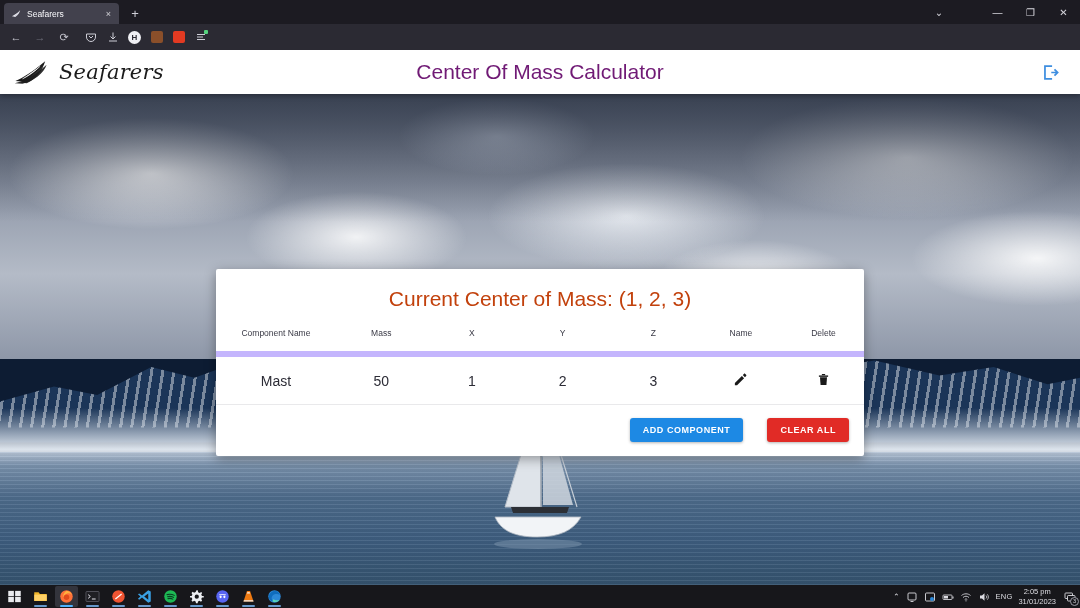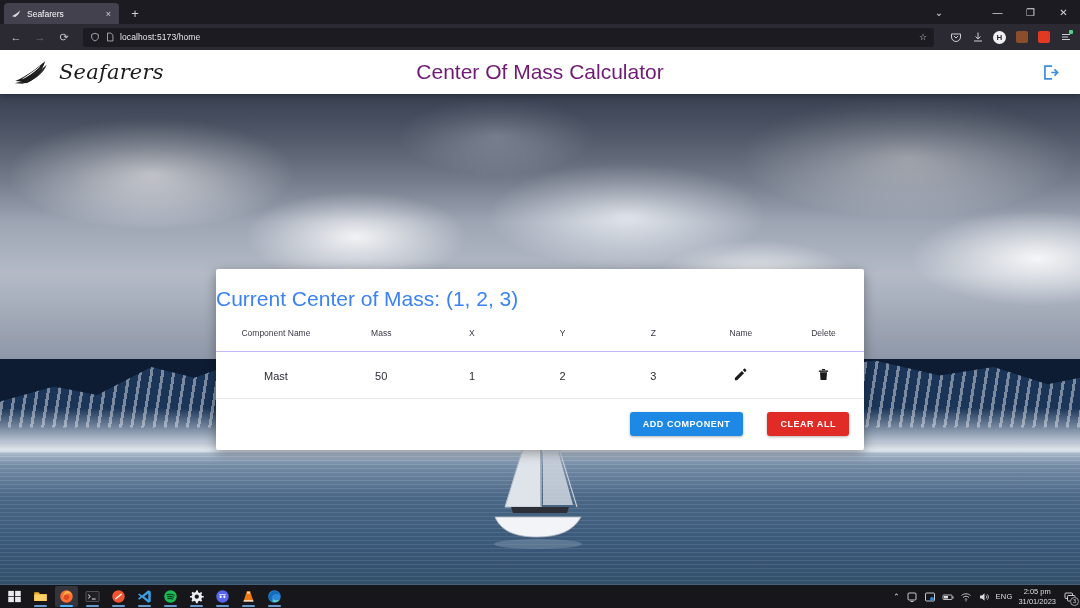--- a/index.html
+++ b/index.html
@@ -131,27 +131,27 @@
     background: repeating-linear-gradient(180deg, rgba(255,255,255,.07) 0 1px, rgba(0,0,0,.05) 1px 4px);
   }
   .boat { position: absolute; left: 44.5%; top: 58%; width: 118px; height: 180px; }
 
   
   .card {
     position: absolute; left: 216px; top: 219px; width: 648px;
     background: #fff; border-radius: 2px;
     box-shadow: 0 3px 12px rgba(0,0,0,.35); z-index: 4; overflow: hidden;
   }
-  .card-title { text-align: left; font-size: 21px; color: #3b82f6; padding: 18px 0 17px; }
+  .card-title { text-align: center; font-size: 21px; color: #c2410c; padding: 18px 0 17px; }
   table { width: 100%; border-collapse: collapse; }
   thead th {
     font-size: 8.5px; font-weight: normal; color: #3a3a46; text-align: center;
-    padding: 0 0 13px; border-bottom: 1px solid #c4b5fd;
-  }
-  tbody td { font-size: 11px; color: #2c2c36; text-align: center; padding: 15px 0 14px;
+    padding: 0 0 13px; border-bottom: 6px solid #c4b5fd;
+  }
+  tbody td { font-size: 14px; color: #2c2c36; text-align: center; padding: 15px 0 14px;
              border-bottom: 1px solid #e9e9eb; }
   .col-name { width: 18.5%; }
   .col-mass { width: 14%; }
   .col-x, .col-y, .col-z { width: 14%; }
   .col-edit { width: 13%; }
   .col-del { width: 12.5%; }
   .icon-btn { display: inline-flex; align-items: center; justify-content: center; }
   .pencil-icon { width: 15px; height: 15px; display: block; }
   .trash-icon { width: 13px; height: 15px; display: block; }
   .card-actions { display: flex; justify-content: flex-end; gap: 24px; padding: 13px 15px 14px; }
@@ -214,30 +214,20 @@
       <div>—</div>
       <div>❐</div>
       <div>✕</div>
     </div>
   </div>
 
   <div class="navbar">
     <div class="navbtn">←</div>
     <div class="navbtn dim">→</div>
     <div class="navbtn">⟳</div>
-    <div class="urlbar">
-      <svg class="ubicon" viewBox="0 0 24 24">
-        <path fill="none" stroke="#b9b9c4" stroke-width="2" d="M12 3 L20 6 V12 C20 17 16 20 12 21.5 C8 20 4 17 4 12 V6 Z"></path>
-      </svg>
-      <svg class="ubicon" viewBox="0 0 24 24">
-        <path fill="none" stroke="#b9b9c4" stroke-width="2" d="M6 2.5 H14 L19 7.5 V21.5 H6 Z"></path>
-      </svg>
-      <span class="utext" title="Search with Google or enter address">localhost:5173/home</span>
-      <span class="star">☆</span>
-    </div>
     <div class="toolicons">
       <div class="toolicon">
         <svg viewBox="0 0 24 24" width="12" height="12">
             <path fill="none" stroke="#cdcdd6" stroke-width="2" d="M3 6 H21 V12 C21 17 17 21 12 21 C7 21 3 17 3 12 Z M8 10 L12 14 L16 10"></path>
           </svg>
       </div>
       <div class="toolicon">
         <svg viewBox="0 0 24 24" width="12" height="12">
             <path fill="none" stroke="#cdcdd6" stroke-width="2" d="M12 3 V15 M7 11 L12 16 L17 11 M4 20 H20"></path>
           </svg>

